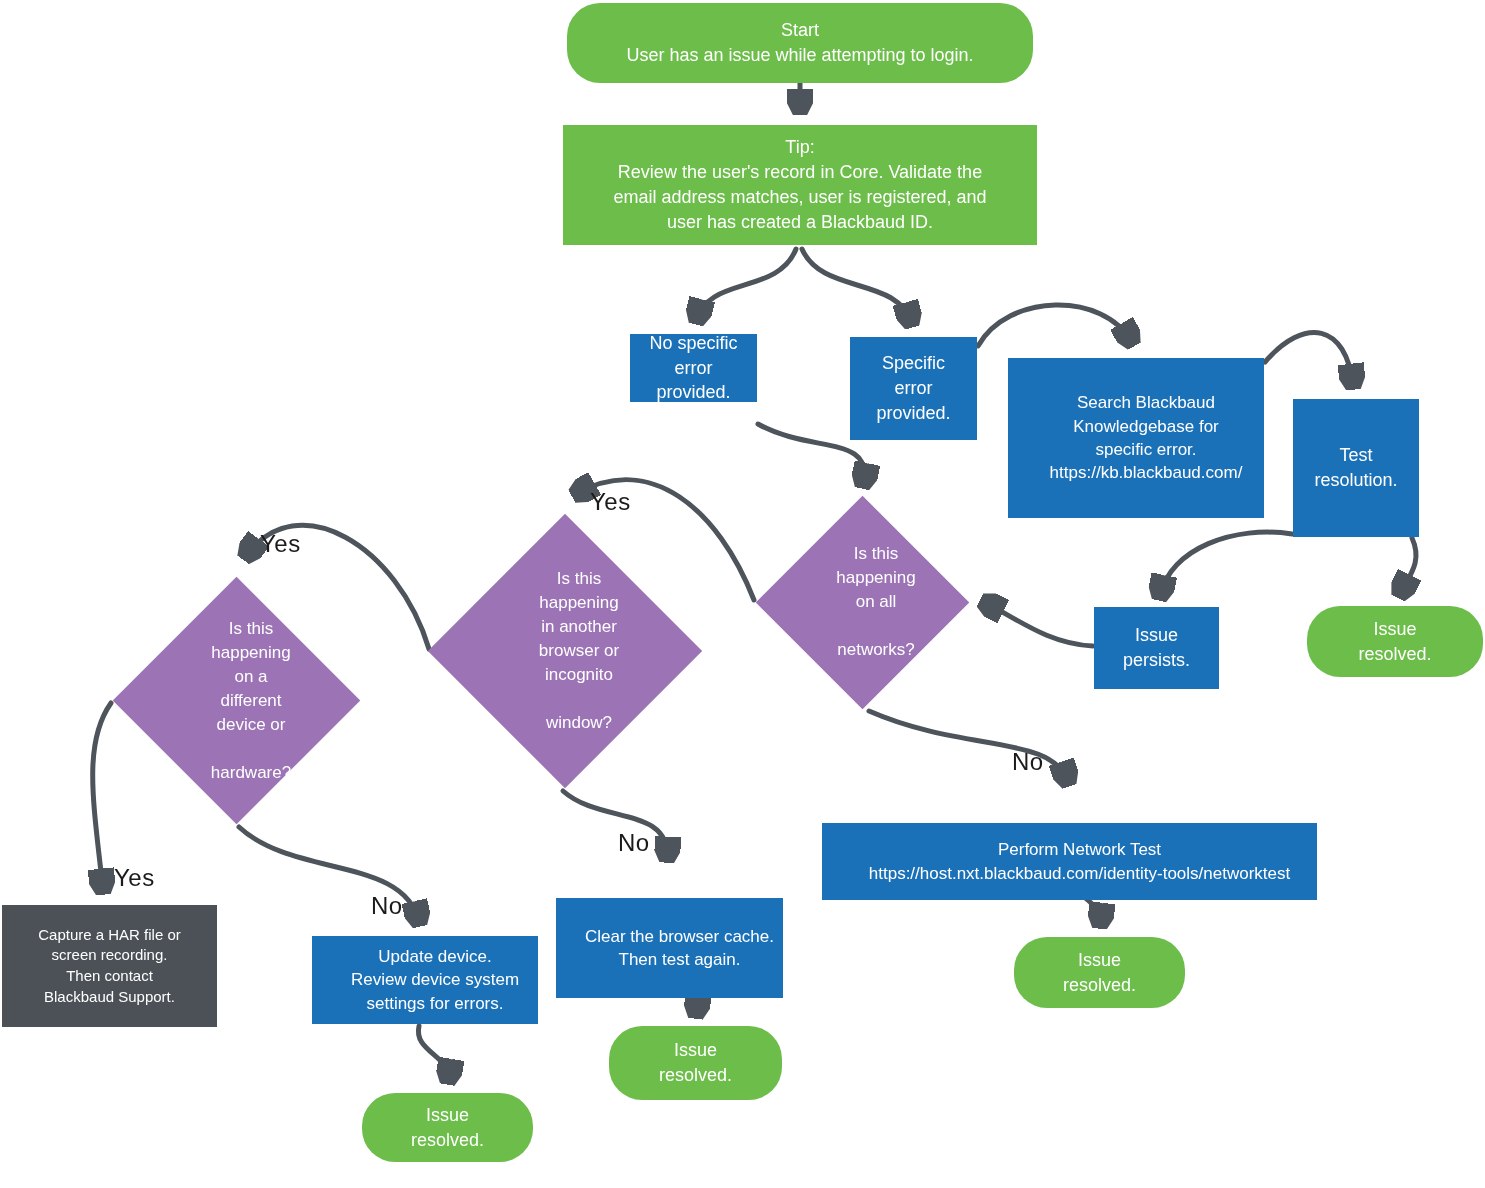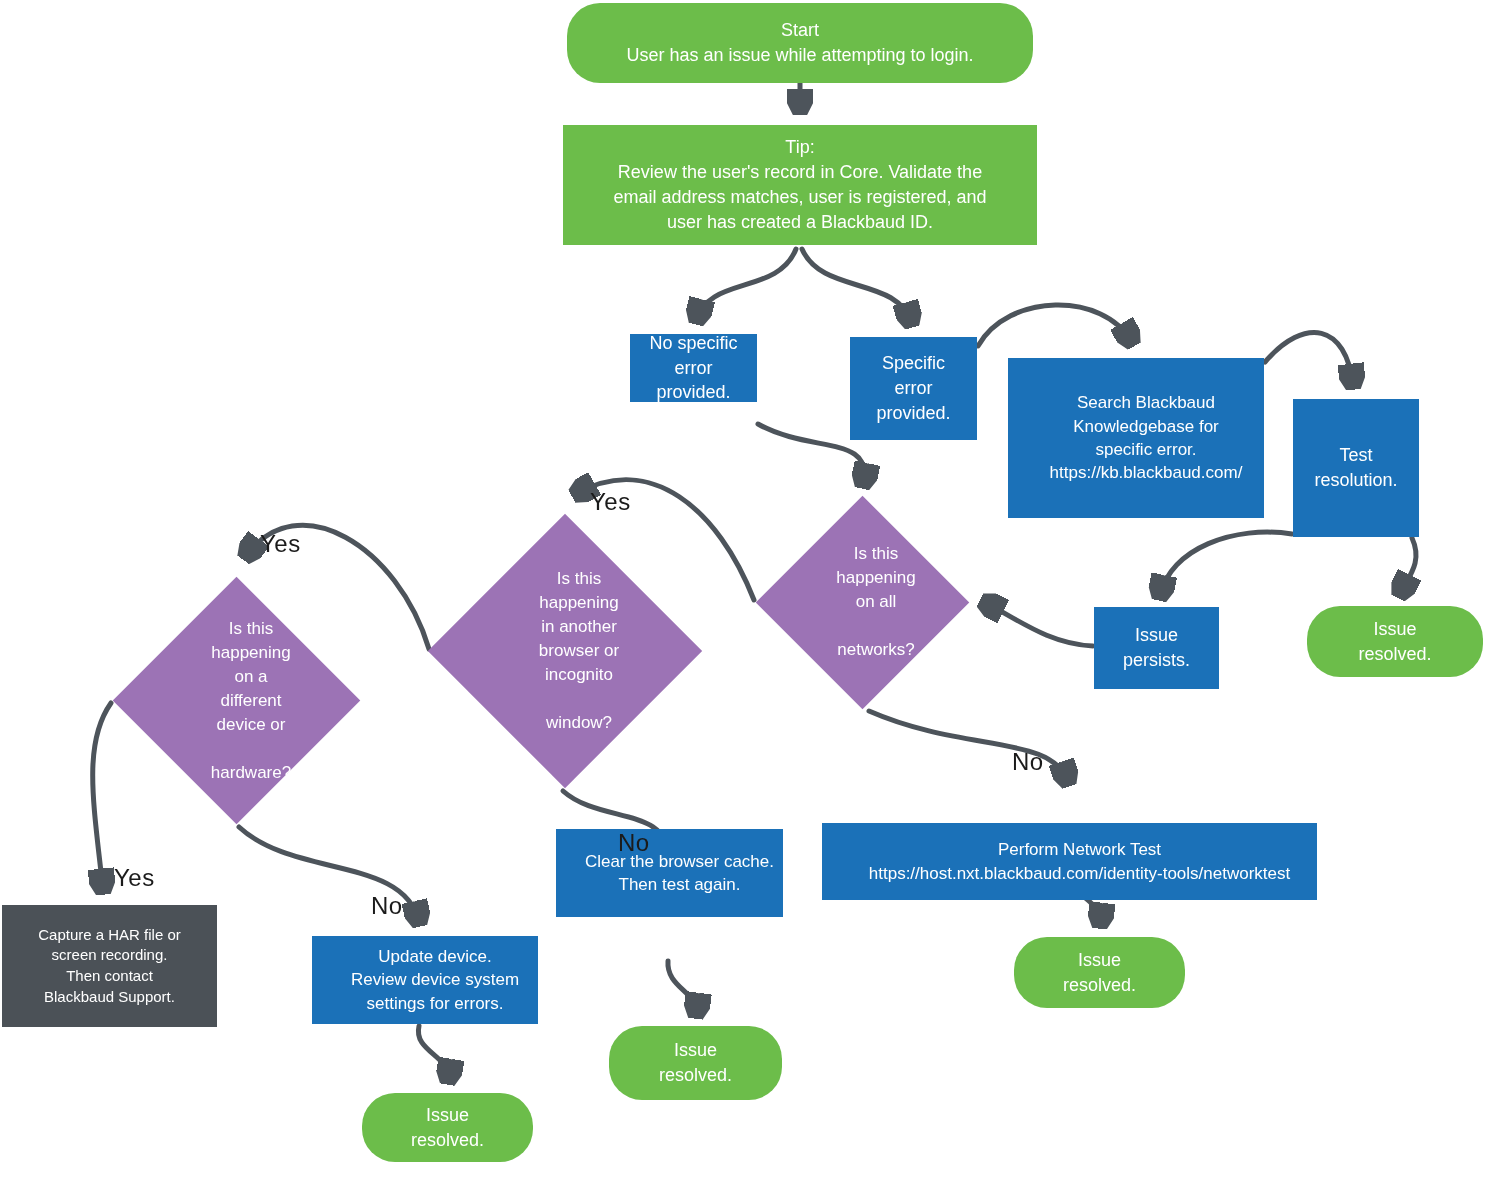--- a/index.html
+++ b/index.html
@@ -152,21 +152,21 @@
 Then contact
 Blackbaud Support.</div>
 
   <div class="node blue fs17" style="left:312px; top:936px; width:226px; height:88px;">Update device.
 Review device system
 settings for errors.</div>
 
   <div class="node green pill fs18" style="left:362px; top:1093px; width:171px; height:69px;">Issue
 resolved.</div>
 
-  <div class="node blue fs17" style="left:556px; top:829px; width:227px; height:88px;">Clear the browser cache.
+  <div class="node blue fs17" style="left:556px; top:898px; width:227px; height:100px;">Clear the browser cache.
 Then test again.</div>
 
   <div class="node green pill fs18" style="left:609px; top:1026px; width:173px; height:74px;">Issue
 resolved.</div>
 
   <div class="node blue fs17" style="left:822px; top:795px; width:495px; height:77px;margin-top:28px;">Perform Network Test
 https://host.nxt.blackbaud.com/identity-tools/networktest</div>
 
   <div class="node green pill fs18" style="left:1014px; top:937px; width:171px; height:71px;">Issue
 resolved.</div>

